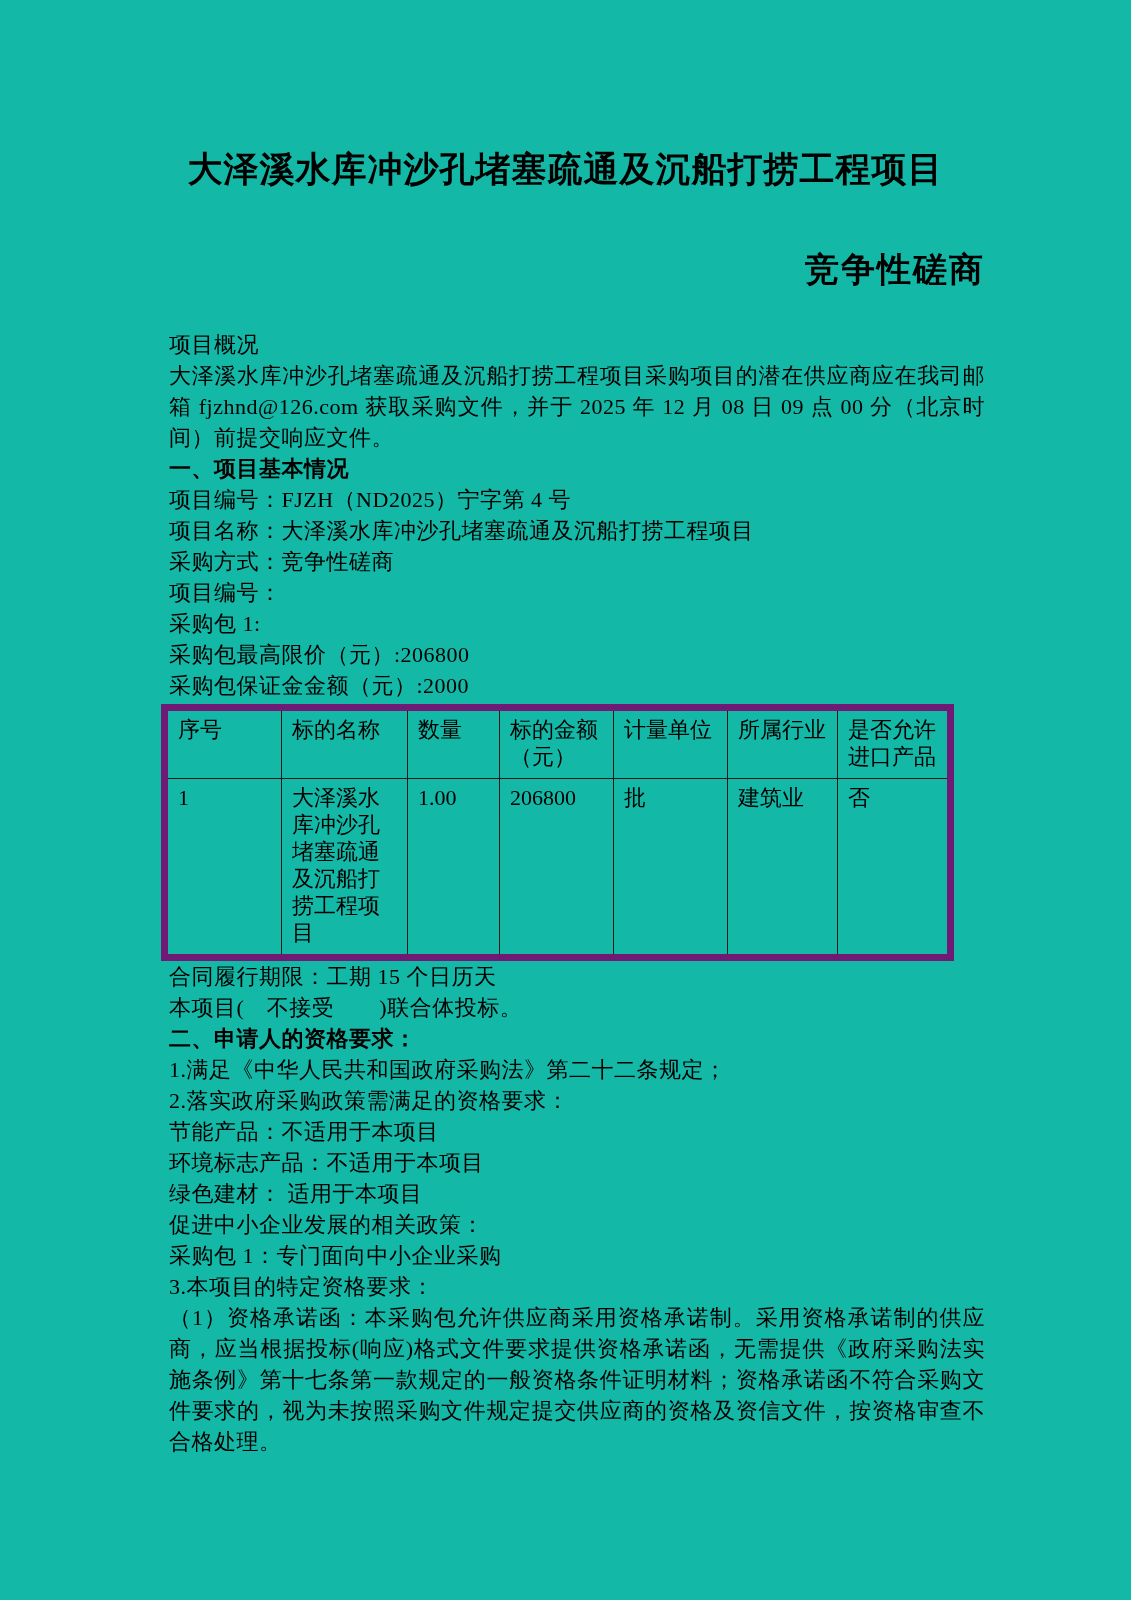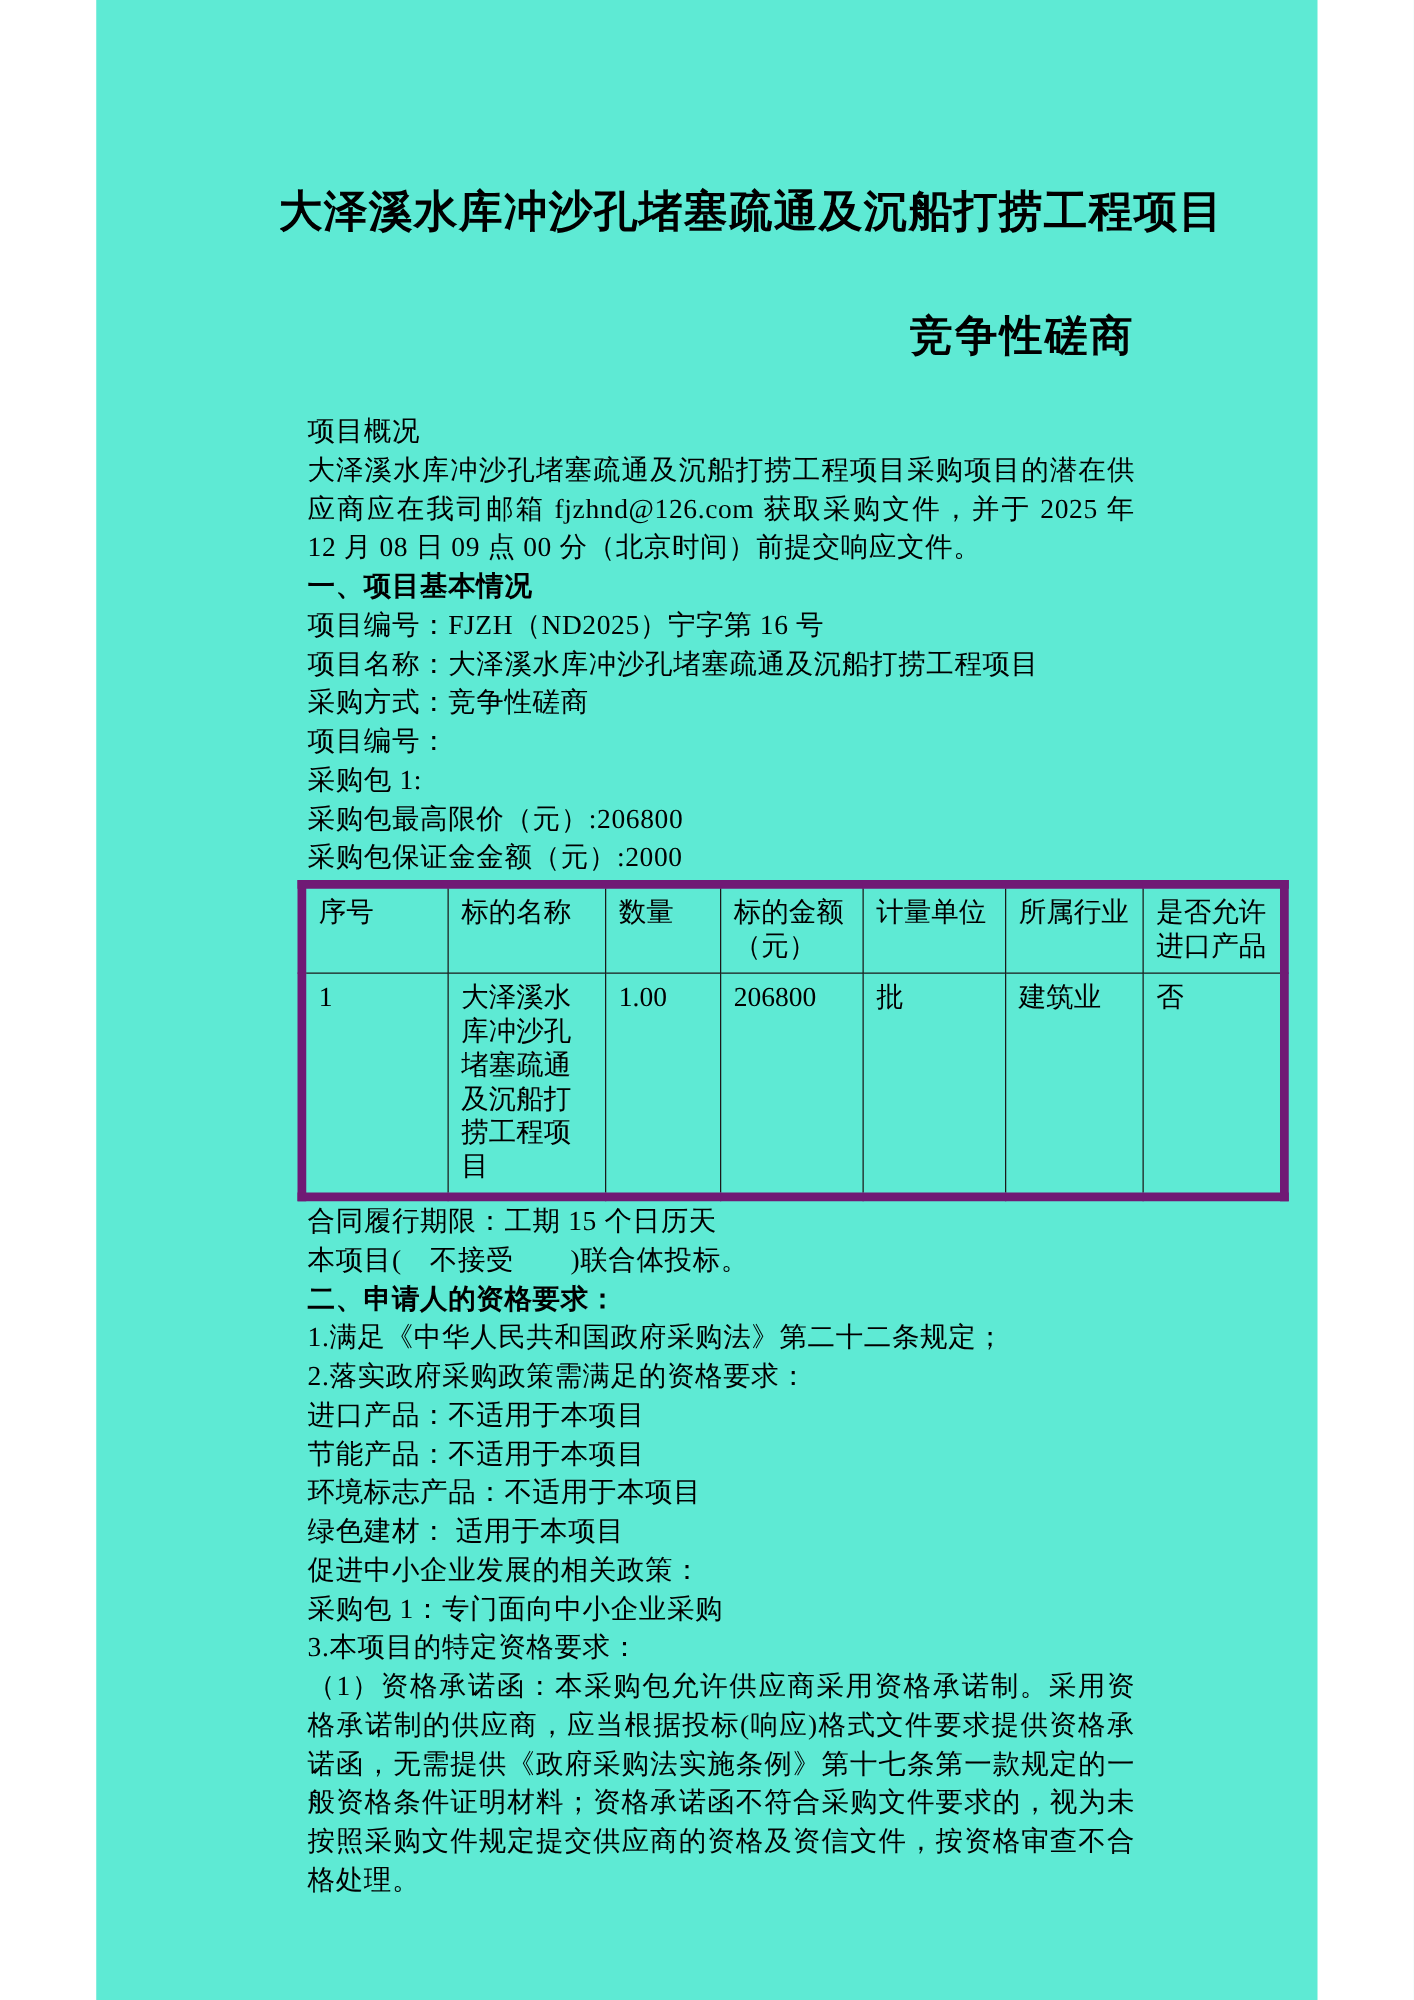--- a/index.html
+++ b/index.html
@@ -1,22 +1,22 @@
 <!DOCTYPE html>
 <html><head>
 <meta charset="utf-8">
 <style>
   * { box-sizing: border-box; }
   html, body { margin: 0; padding: 0; background: #ffffff; }
   .page {
     position: relative;
-    width: 977px;
+    width: 1131px;
     height: 1600px;
     margin: 0 auto;
-    background: #5eead4;
+    background: #14b8a6;
     color: #000000;
     font-family: "Liberation Serif", "DejaVu Serif", serif;
     padding: 148px 146px 0 146px;
     overflow: hidden;
   }
   .doc-title {
     margin: 0;
     font-size: 35px;
     line-height: 1.25;
     font-weight: bold;
@@ -72,21 +72,21 @@
 
   <h1 class="doc-title">大泽溪水库冲沙孔堵塞疏通及沉船打捞工程项目</h1>
   <h2 class="doc-subtitle">竞争性磋商</h2>
 
   <div class="content">
 
     <p>项目概况</p>
     <p class="just">大泽溪水库冲沙孔堵塞疏通及沉船打捞工程项目采购项目的潜在供应商应在我司邮箱 fjzhnd@126.com 获取采购文件，并于 2025 年 12 月 08 日 09 点 00 分（北京时间）前提交响应文件。</p>
 
     <p class="bold">一、项目基本情况</p>
-    <p>项目编号：FJZH（ND2025）宁字第 16 号</p>
+    <p>项目编号：FJZH（ND2025）宁字第 4 号</p>
     <p>项目名称：大泽溪水库冲沙孔堵塞疏通及沉船打捞工程项目</p>
     <p>采购方式：竞争性磋商</p>
     <p>项目编号：</p>
 
     <p class="gap-above">采购包 1:</p>
     <p>采购包最高限价（元）:206800</p>
     <p>采购包保证金金额（元）:2000</p>
 
     <table class="items">
       <colgroup>
@@ -121,21 +121,20 @@
         </tr>
       </tbody>
     </table>
 
     <p class="after-table">合同履行期限：工期 15 个日历天</p>
     <p>本项目(　不接受　　)联合体投标。</p>
 
     <p class="bold">二、申请人的资格要求：</p>
     <p>1.满足《中华人民共和国政府采购法》第二十二条规定；</p>
     <p>2.落实政府采购政策需满足的资格要求：</p>
-    <p>进口产品：不适用于本项目</p>
     <p>节能产品：不适用于本项目</p>
     <p>环境标志产品：不适用于本项目</p>
     <p>绿色建材： 适用于本项目</p>
     <p>促进中小企业发展的相关政策：</p>
     <p>采购包 1：专门面向中小企业采购</p>
     <p>3.本项目的特定资格要求：</p>
     <p class="just">（1）资格承诺函：本采购包允许供应商采用资格承诺制。采用资格承诺制的供应商，应当根据投标(响应)格式文件要求提供资格承诺函，无需提供《政府采购法实施条例》第十七条第一款规定的一般资格条件证明材料；资格承诺函不符合采购文件要求的，视为未按照采购文件规定提交供应商的资格及资信文件，按资格审查不合格处理。</p>
 
   </div>
 </div>

